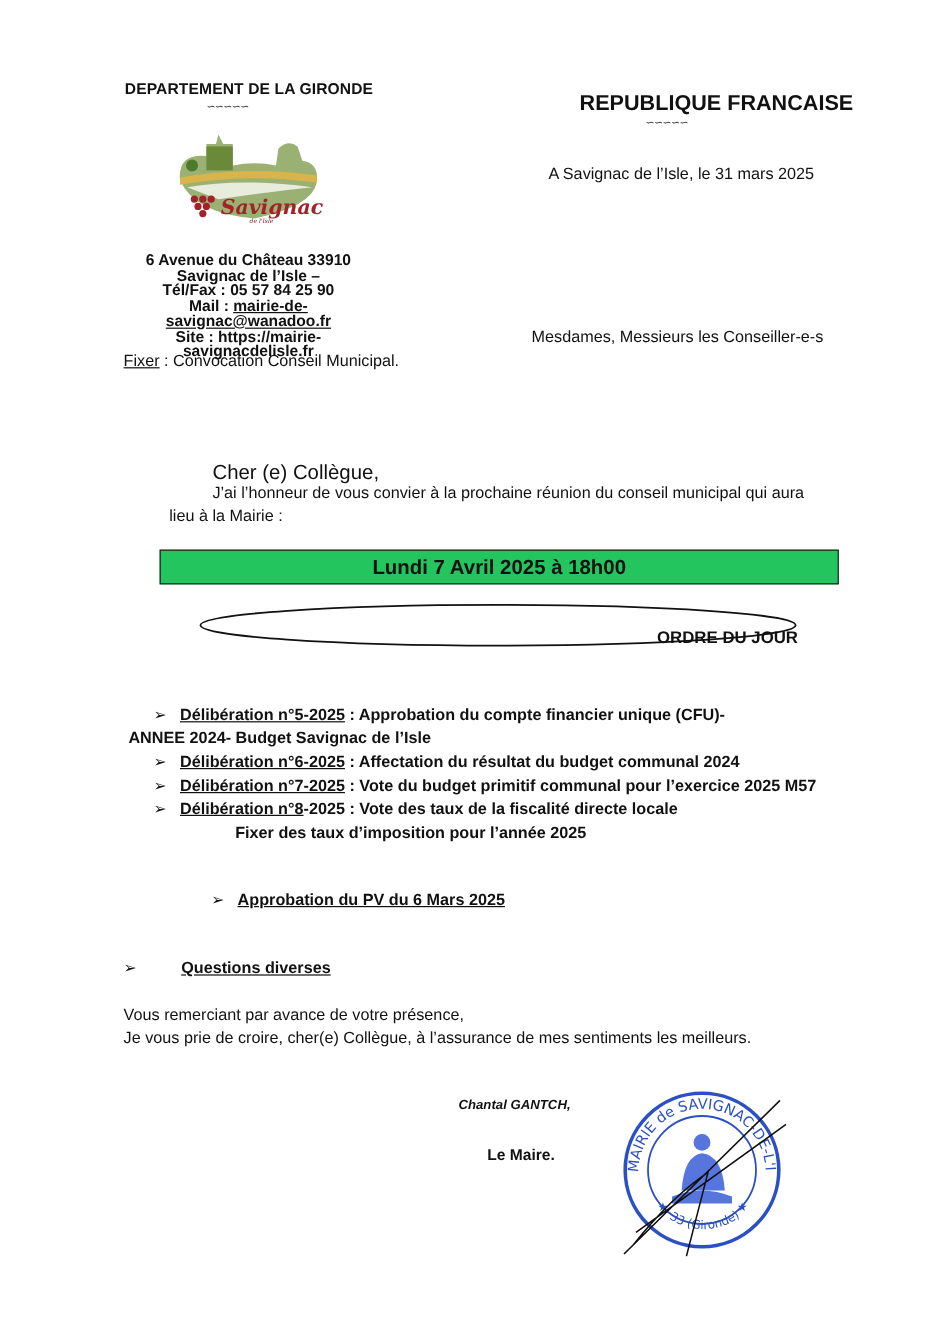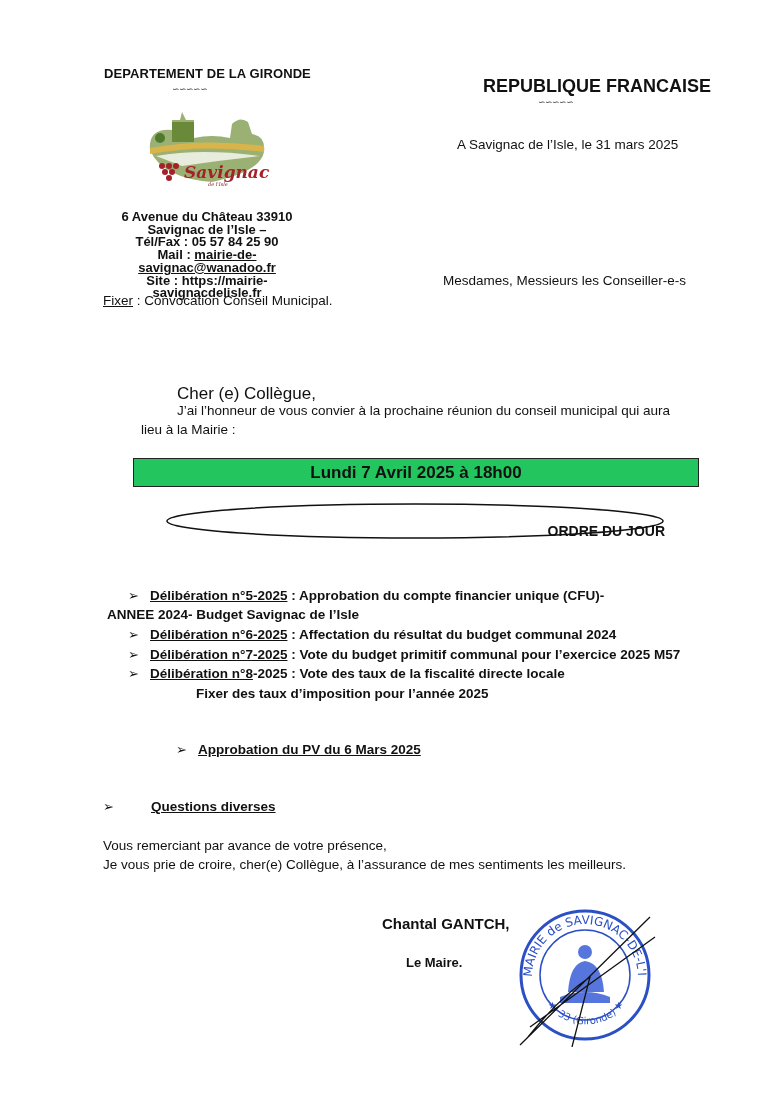--- a/index.html
+++ b/index.html
@@ -31,21 +31,21 @@
   .i1b { left: 107px; top: 607px; }
   .i2 { left: 128px; top: 627px; }
   .i3 { left: 128px; top: 647px; }
   .i4 { left: 128px; top: 666px; }
   .i4b { left: 170px; top: 686px; margin-left: 26px; }
   .i5 { left: 128px; top: 742px; margin-left: 48px; }
   .i6 { left: 103px; top: 799px; }
   .i6 .arrow { width: 48px; }
   .close1 { left: 103px; top: 838px; font-size: 13.5px; }
   .close2 { left: 103px; top: 857px; font-size: 13.5px; }
-  .sign1 { left: 382px; top: 915px; font-size: 15px; font-weight: bold; }
+  .sign1 { left: 382px; top: 915px; font-size: 11px; font-weight: bold; font-style: italic; }
   .sign2 { left: 382px; top: 955px; font-size: 13px; font-weight: bold; margin-left: 24px; }
   .stamp { left: 510px; top: 897px; width: 150px; height: 150px; }
 </style>
 </head>
 <body>
 
 <div class="abs dept">DEPARTEMENT DE LA GIRONDE</div>
 <div class="abs orn orn1">∽∽∽∽∽</div>
 
 <div class="abs rep">REPUBLIQUE FRANCAISE</div>

